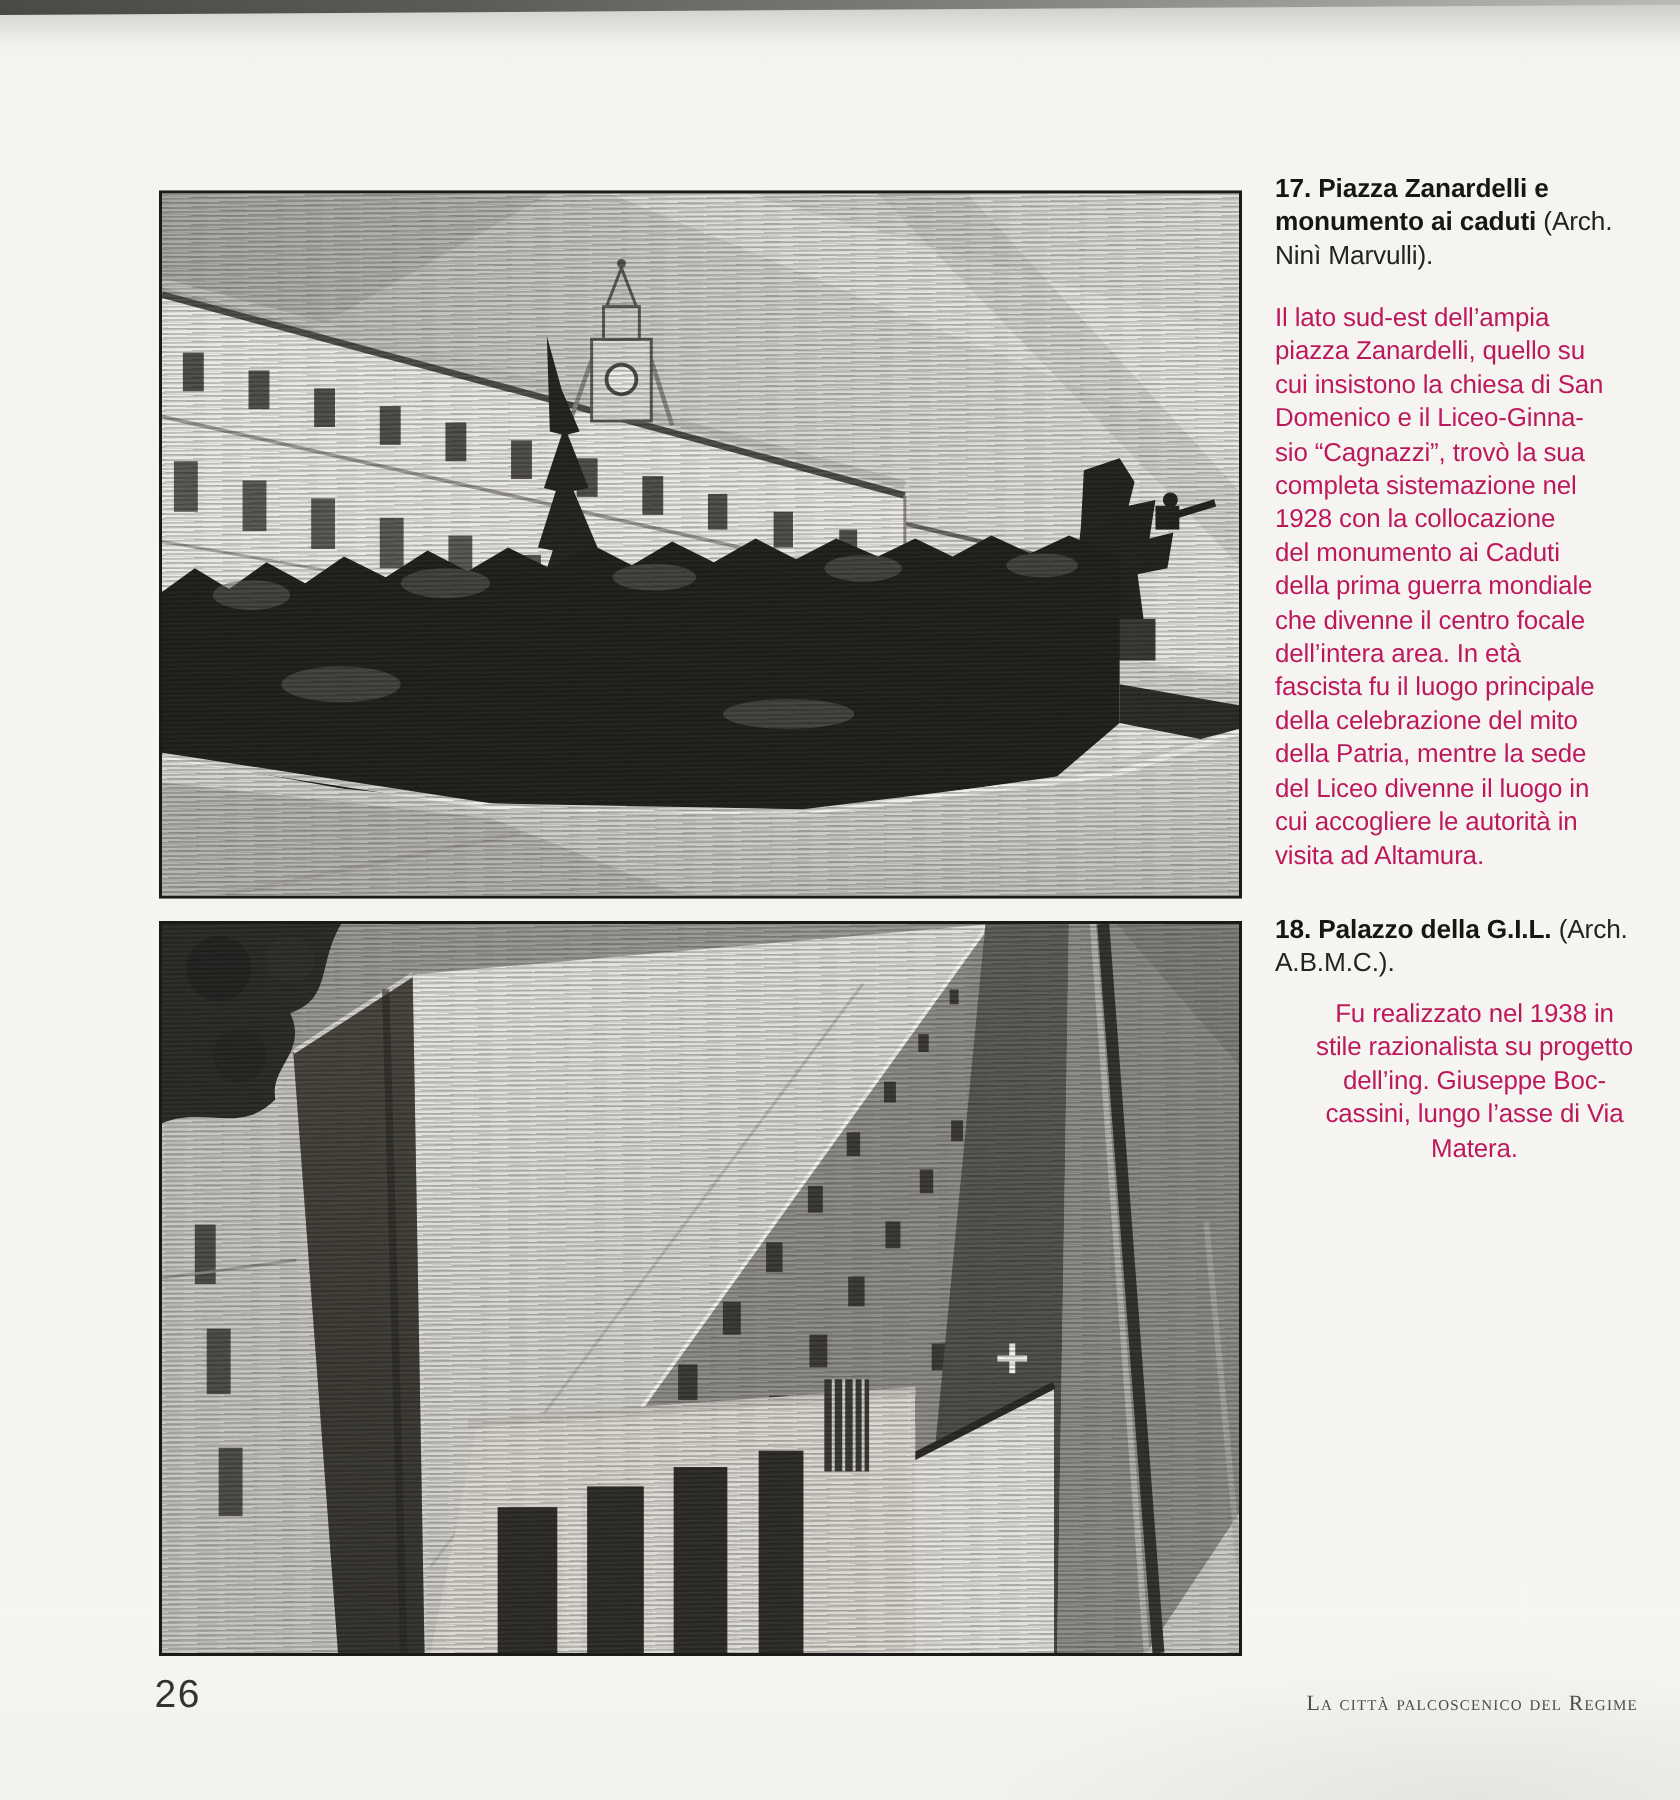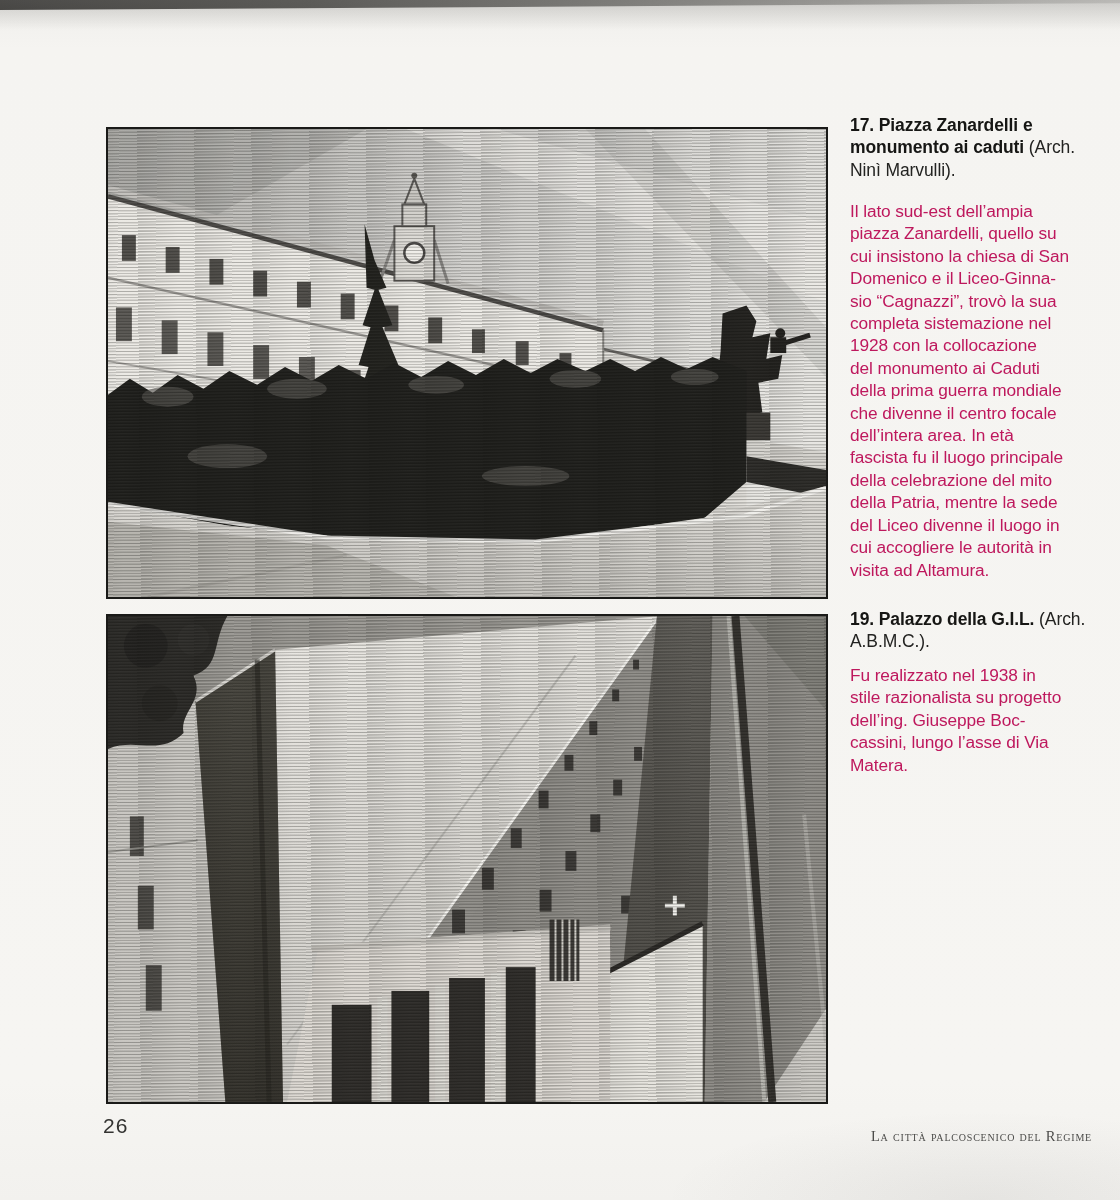--- a/index.html
+++ b/index.html
@@ -31,23 +31,23 @@
   .caption-heading{position:absolute;left:850px;width:262px;margin:0;
     font-size:17.5px;line-height:22.4px;font-weight:700;color:#161614;
     white-space:pre-line;letter-spacing:-.1px;}
   .caption-heading .rest{font-weight:400;color:#232321;}
   .caption-body{position:absolute;left:850px;width:266px;margin:0;
     font-size:17.3px;line-height:22.4px;font-weight:400;color:#be185d;
     white-space:pre-line;letter-spacing:-.1px;}
   #heading-17{top:114px;}
   #body-17{top:200px;}
   #heading-18{top:608px;}
-  #body-18{top:664px;}
+  #body-18{top:664px;text-align:center;}
   
-  .page-number{position:absolute;left:103px;top:1114px;font-size:21px;color:#333331;
+  .page-number{position:absolute;left:103px;top:1114px;font-size:26px;color:#333331;
     letter-spacing:1px;font-weight:400;}
   .running-footer{position:absolute;left:820px;top:1128px;width:272px;text-align:right;
     font-family:"Liberation Serif","DejaVu Serif",serif;font-variant:small-caps;
     font-size:14.5px;letter-spacing:.8px;color:#4c4c4a;}
 </style>
 </head>
 <body>
 
 <div class="top-edge"></div>
 <div class="top-fade"></div>
@@ -280,21 +280,21 @@
 della prima guerra mondiale
 che divenne il centro focale
 dell’intera area. In età
 fascista fu il luogo principale
 della celebrazione del mito
 della Patria, mentre la sede
 del Liceo divenne il luogo in
 cui accogliere le autorità in
 visita ad Altamura.</p>
 
-<h3 class="caption-heading" id="heading-18"><span class="bold">19. Palazzo della G.I.L.</span><span class="rest"> (Arch.
+<h3 class="caption-heading" id="heading-18"><span class="bold">18. Palazzo della G.I.L.</span><span class="rest"> (Arch.
 A.B.M.C.).</span></h3>
 
 <p class="caption-body" id="body-18">Fu realizzato nel 1938 in
 stile razionalista su progetto
 dell’ing. Giuseppe Boc-
 cassini, lungo l’asse di Via
 Matera.</p>
 
 <div class="page-number">26</div>
 <div class="running-footer">La città palcoscenico del Regime</div>

